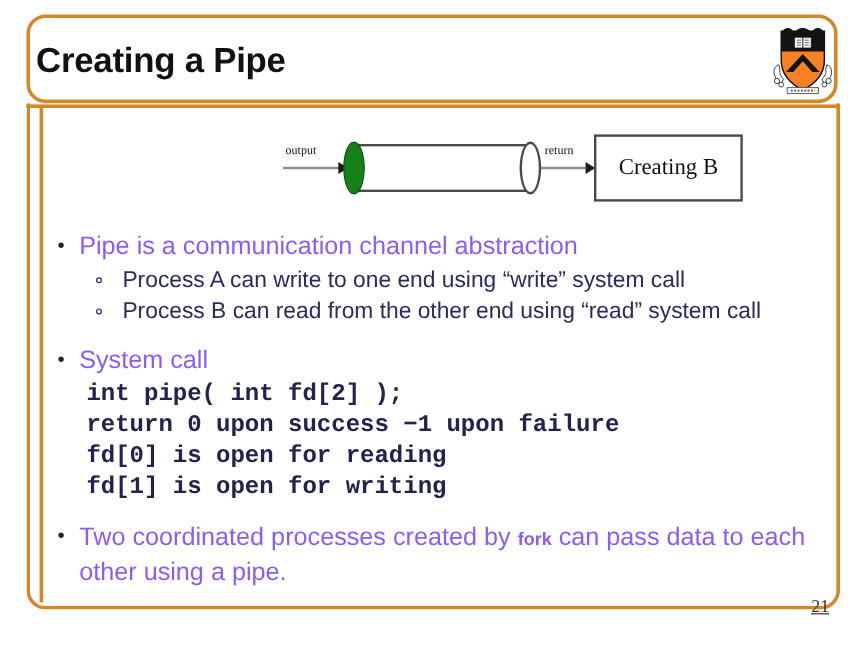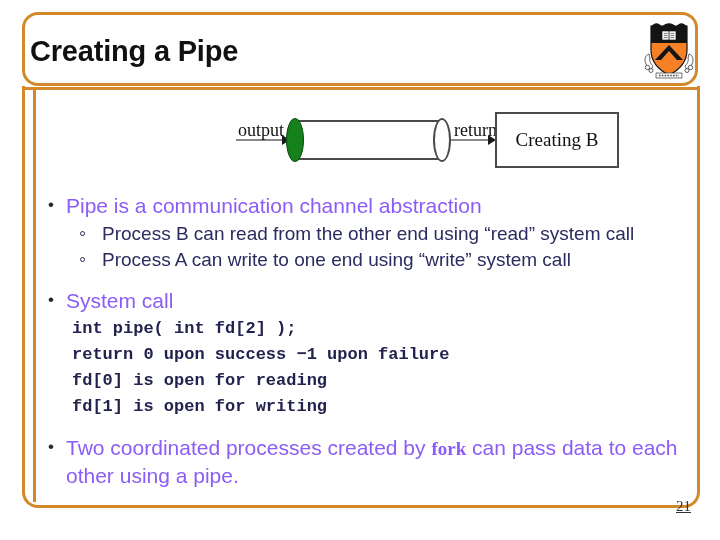--- a/index.html
+++ b/index.html
@@ -118,21 +118,21 @@
   .arrow-head {
     position: absolute;
     width: 0; height: 0;
     border-top: 5px solid transparent;
     border-bottom: 5px solid transparent;
     border-left: 8px solid #1a1a1a;
   }
   .edge-label {
     position: absolute;
     font-family: "Liberation Serif", serif;
-    font-size: 18px;
+    font-size: 10px;
     color: #111111;
     white-space: nowrap;
   }
 
   
   #pipe-body {
     position: absolute;
     left: 184px;
     top: 16px;
     width: 148px;
@@ -205,31 +205,31 @@
     top: 10px;
     width: 5px;
     height: 5px;
     border: 1.5px solid #2b2b60;
     border-radius: 50%;
     box-sizing: border-box;
   }
   .code-line {
     font-family: "Liberation Mono", monospace;
     font-weight: bold;
-    font-size: 17px;
+    font-size: 20px;
     color: #22224e;
     line-height: 26px;
     padding-left: 26px;
     margin: 0;
     white-space: pre;
   }
   .mono-inline {
-    font-family: Liberation Serif, serif;
+    font-family: Liberation Sans, sans-serif;
     font-weight: bold;
-    font-size: 19px;
+    font-size: 15px;
     margin-top: 36px;
   }
   .spacer-md { height: 14px; }
 
   
   #page-number {
     position: absolute;
     left: 676px;
     top: 498px;
     font-family: "Liberation Serif", serif;
@@ -303,22 +303,22 @@
     <div class="arrow-line" style="left:341px; top:35px; width:40px;"></div>
     <div class="arrow-head" style="left:378px; top:31px;"></div>
     <div class="edge-label" style="left:344px; top:16px;">return</div>
 
     <div class="proc-box" id="proc-b">Creating B</div>
   </div>
 
   <div id="content">
 
     <p class="b1">Pipe is a communication channel abstraction</p>
+    <p class="b2">Process A can write to one end using “write” system call</p>
     <p class="b2">Process B can read from the other end using “read” system call</p>
-    <p class="b2">Process A can write to one end using “write” system call</p>
 
     <div class="spacer-md"></div>
 
     <p class="b1">System call</p>
     <p class="code-line">int pipe( int fd[2] );</p>
     <p class="code-line">return 0 upon success −1 upon failure</p>
     <p class="code-line">fd[0] is open for reading</p>
     <p class="code-line">fd[1] is open for writing</p>
 
     <div class="spacer-md"></div>

